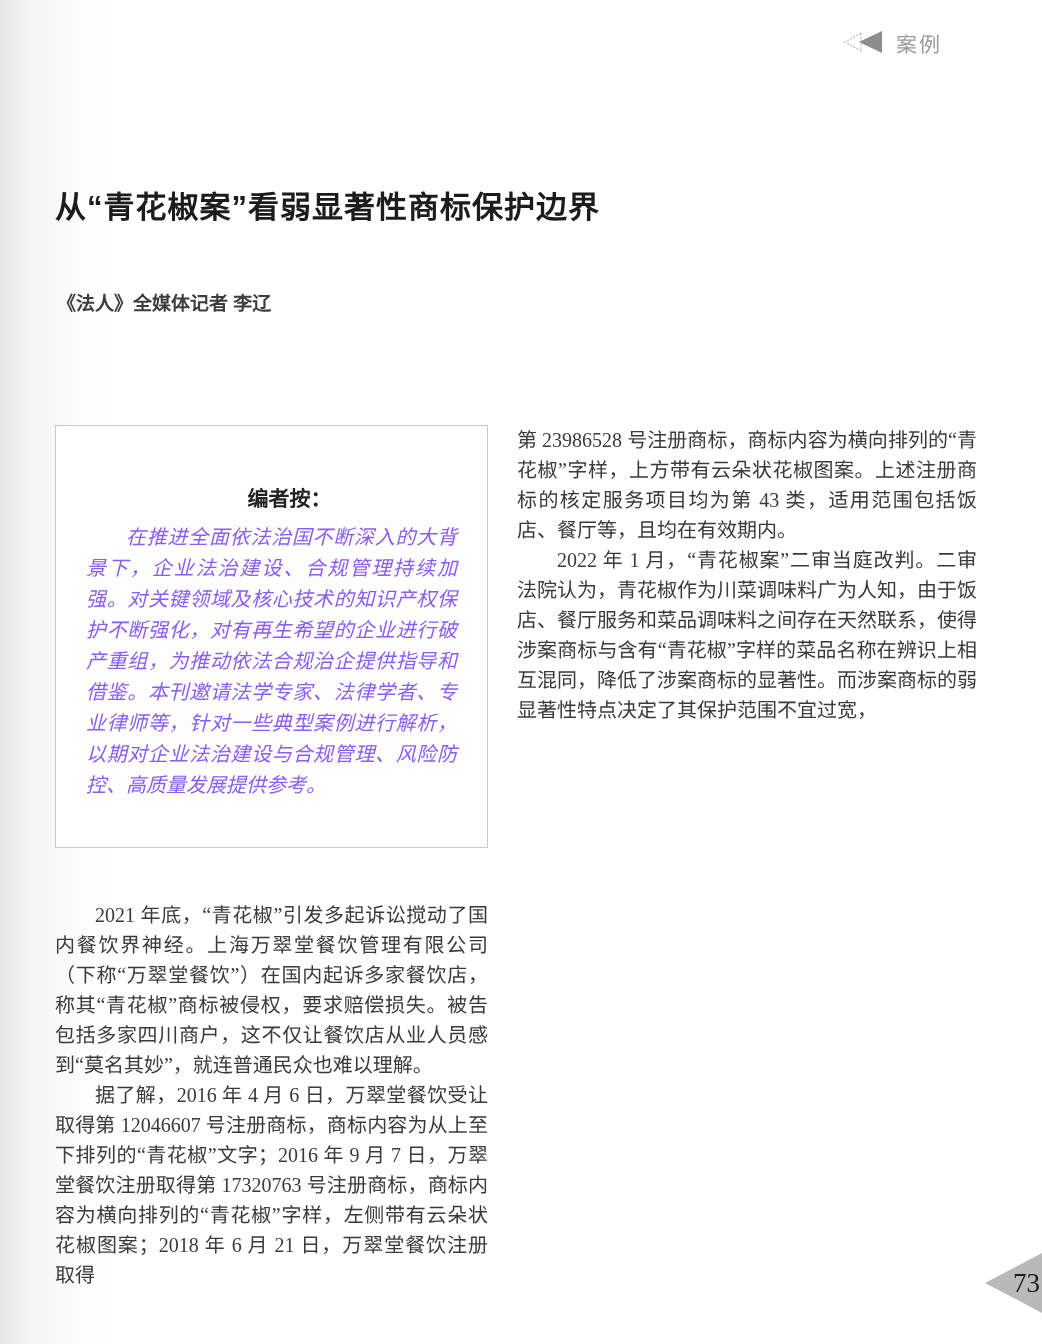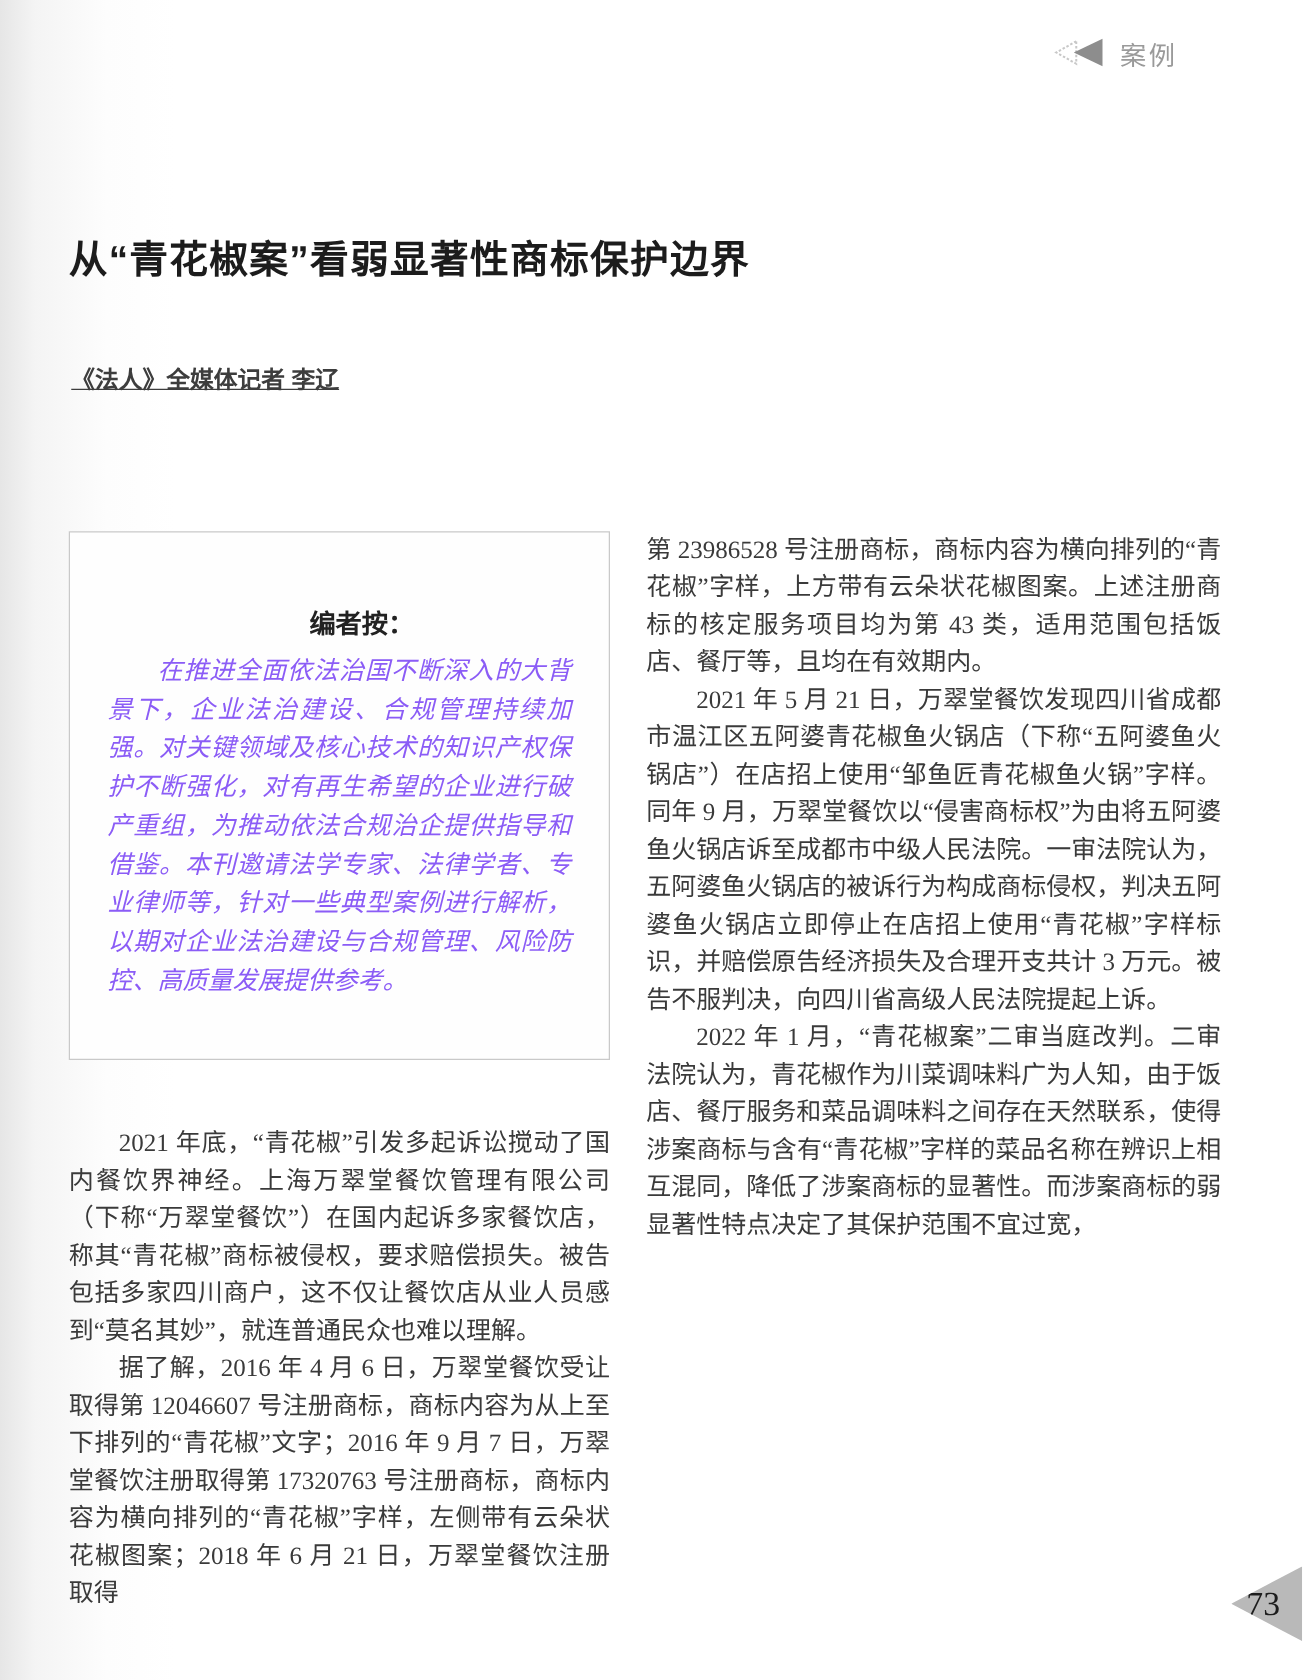--- a/index.html
+++ b/index.html
@@ -48,21 +48,20 @@
     white-space: nowrap;
   }
   .byline {
     position: absolute;
     top: 288px;
     left: 57px;
     font-family: "Liberation Sans", "DejaVu Sans", sans-serif;
     font-weight: bold;
     font-size: 19px;
     color: #3d3d3d;
-    text-decoration: underline;
   }
 
   
   .columns {
     position: absolute;
     top: 425px;
     left: 55px;
     width: 922px;
     display: flex;
     gap: 29px;
@@ -120,21 +119,21 @@
     position: absolute;
     top: 1253px;
     right: 0;
     width: 57px;
     height: 60px;
     background: #b9b9b9;
     clip-path: polygon(100% 0, 0 50%, 100% 100%);
     display: flex;
     align-items: center;
     justify-content: flex-end;
-    padding-right: 18px;
+    padding-right: 2px;
   }
   .page-num {
     font-family: "Liberation Serif", "DejaVu Serif", serif;
     font-size: 27px;
     color: #1d1d1d;
   }
 </style>
 </head>
 <body>
 
@@ -163,21 +162,20 @@
 
       <div class="para-group">
         <p class="para indent">2021 年底，“青花椒”引发多起诉讼搅动了国内餐饮界神经。上海万翠堂餐饮管理有限公司（下称“万翠堂餐饮”）在国内起诉多家餐饮店，称其“青花椒”商标被侵权，要求赔偿损失。被告包括多家四川商户，这不仅让餐饮店从业人员感到“莫名其妙”，就连普通民众也难以理解。</p>
         <p class="para indent">据了解，2016 年 4 月 6 日，万翠堂餐饮受让取得第 12046607 号注册商标，商标内容为从上至下排列的“青花椒”文字；2016 年 9 月 7 日，万翠堂餐饮注册取得第 17320763 号注册商标，商标内容为横向排列的“青花椒”字样，左侧带有云朵状花椒图案；2018 年 6 月 21 日，万翠堂餐饮注册取得</p>
       </div>
 
     </div>
 
     <div class="col-right">
       <p class="para">第 23986528 号注册商标，商标内容为横向排列的“青花椒”字样，上方带有云朵状花椒图案。上述注册商标的核定服务项目均为第 43 类，适用范围包括饭店、餐厅等，且均在有效期内。</p>
-      <p class="para indent">2021 年 5 月 21 日，万翠堂餐饮发现四川省成都市温江区五阿婆青花椒鱼火锅店（下称“五阿婆鱼火锅店”）在店招上使用“邹鱼匠青花椒鱼火锅”字样。同年 9 月，万翠堂餐饮以“侵害商标权”为由将五阿婆鱼火锅店诉至成都市中级人民法院。一审法院认为，五阿婆鱼火锅店的被诉行为构成商标侵权，判决五阿婆鱼火锅店立即停止在店招上使用“青花椒”字样标识，并赔偿原告经济损失及合理开支共计 3 万元。被告不服判决，向四川省高级人民法院提起上诉。</p>
       <p class="para indent">2022 年 1 月，“青花椒案”二审当庭改判。二审法院认为，青花椒作为川菜调味料广为人知，由于饭店、餐厅服务和菜品调味料之间存在天然联系，使得涉案商标与含有“青花椒”字样的菜品名称在辨识上相互混同，降低了涉案商标的显著性。而涉案商标的弱显著性特点决定了其保护范围不宜过宽，</p>
     </div>
 
   </div>
 
   <div class="page-num-tri">
     <span class="page-num">73</span>
   </div>
 
 </div>

